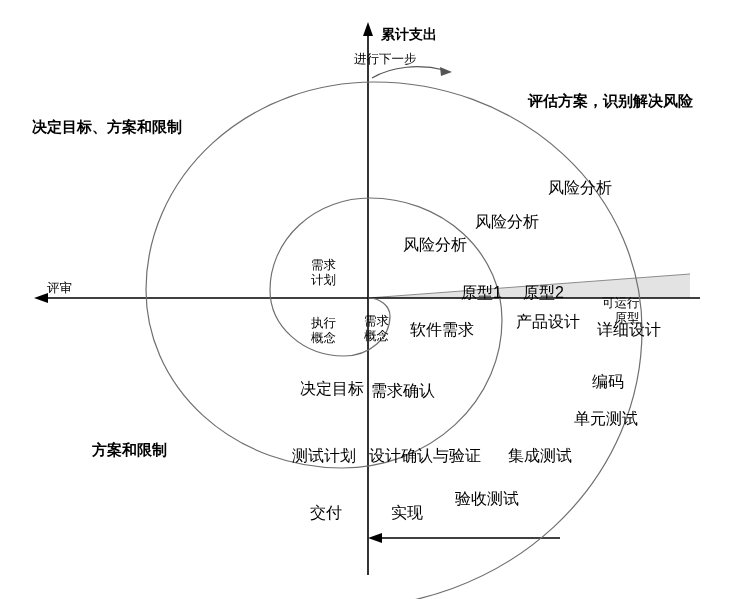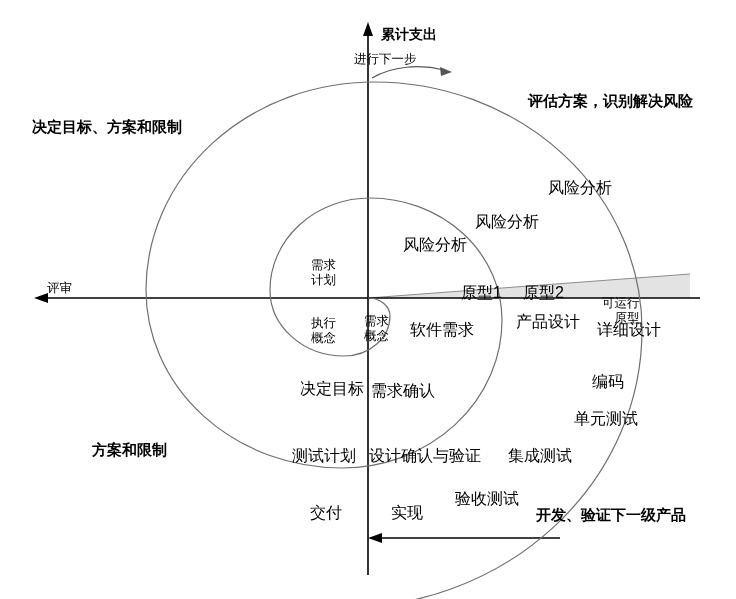--- a/index.html
+++ b/index.html
@@ -90,21 +90,20 @@
       " fill="none" stroke="#6f6f6f" stroke-width="1.2"></path>
   </svg>
 
   <div class="lbl axis-title" style="left:381px; top:26px;">累计支出</div>
   <div class="lbl small" style="left:354px; top:52px;">进行下一步</div>
   <div class="lbl small" style="left:47px; top:281px;">评审</div>
 
   <div class="lbl quad" style="left:32px; top:118px;">决定目标、方案和限制</div>
   <div class="lbl quad" style="left:528px; top:92px;">评估方案，识别解决风险</div>
   <div class="lbl quad" style="left:92px; top:441px;">方案和限制</div>
-  <div class="lbl quad" style="left:536px; top:506px;">开发、验证下一级产品</div>
 
   <div class="lbl cell" style="left:403px; top:235px;">风险分析</div>
   <div class="lbl cell" style="left:475px; top:212px;">风险分析</div>
   <div class="lbl cell" style="left:548px; top:178px;">风险分析</div>
 
   <div class="lbl cell" style="left:461px; top:283px;">原型1</div>
   <div class="lbl cell" style="left:523px; top:283px;">原型2</div>
   <div class="lbl cell2" style="left:602px; top:264px;margin-top:32px;">
     <div>可运行</div>
     <div>原型</div>

